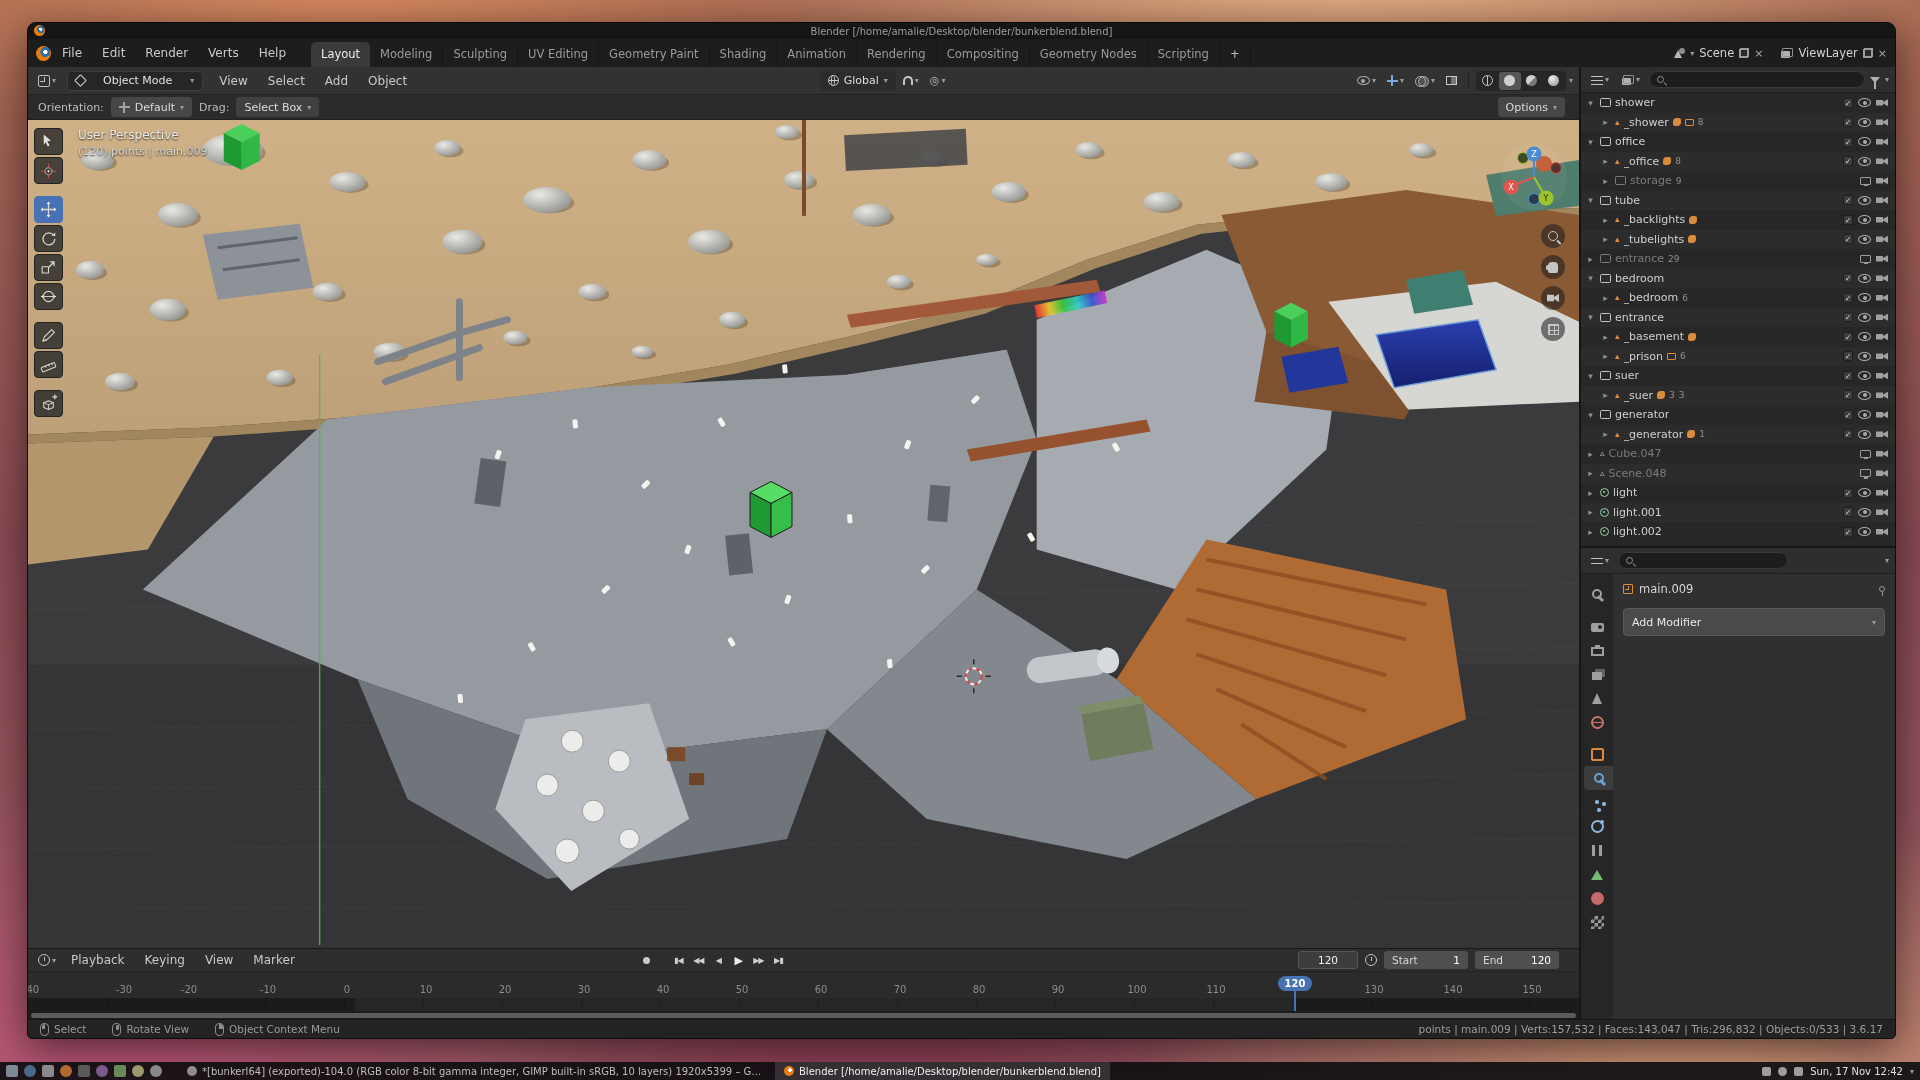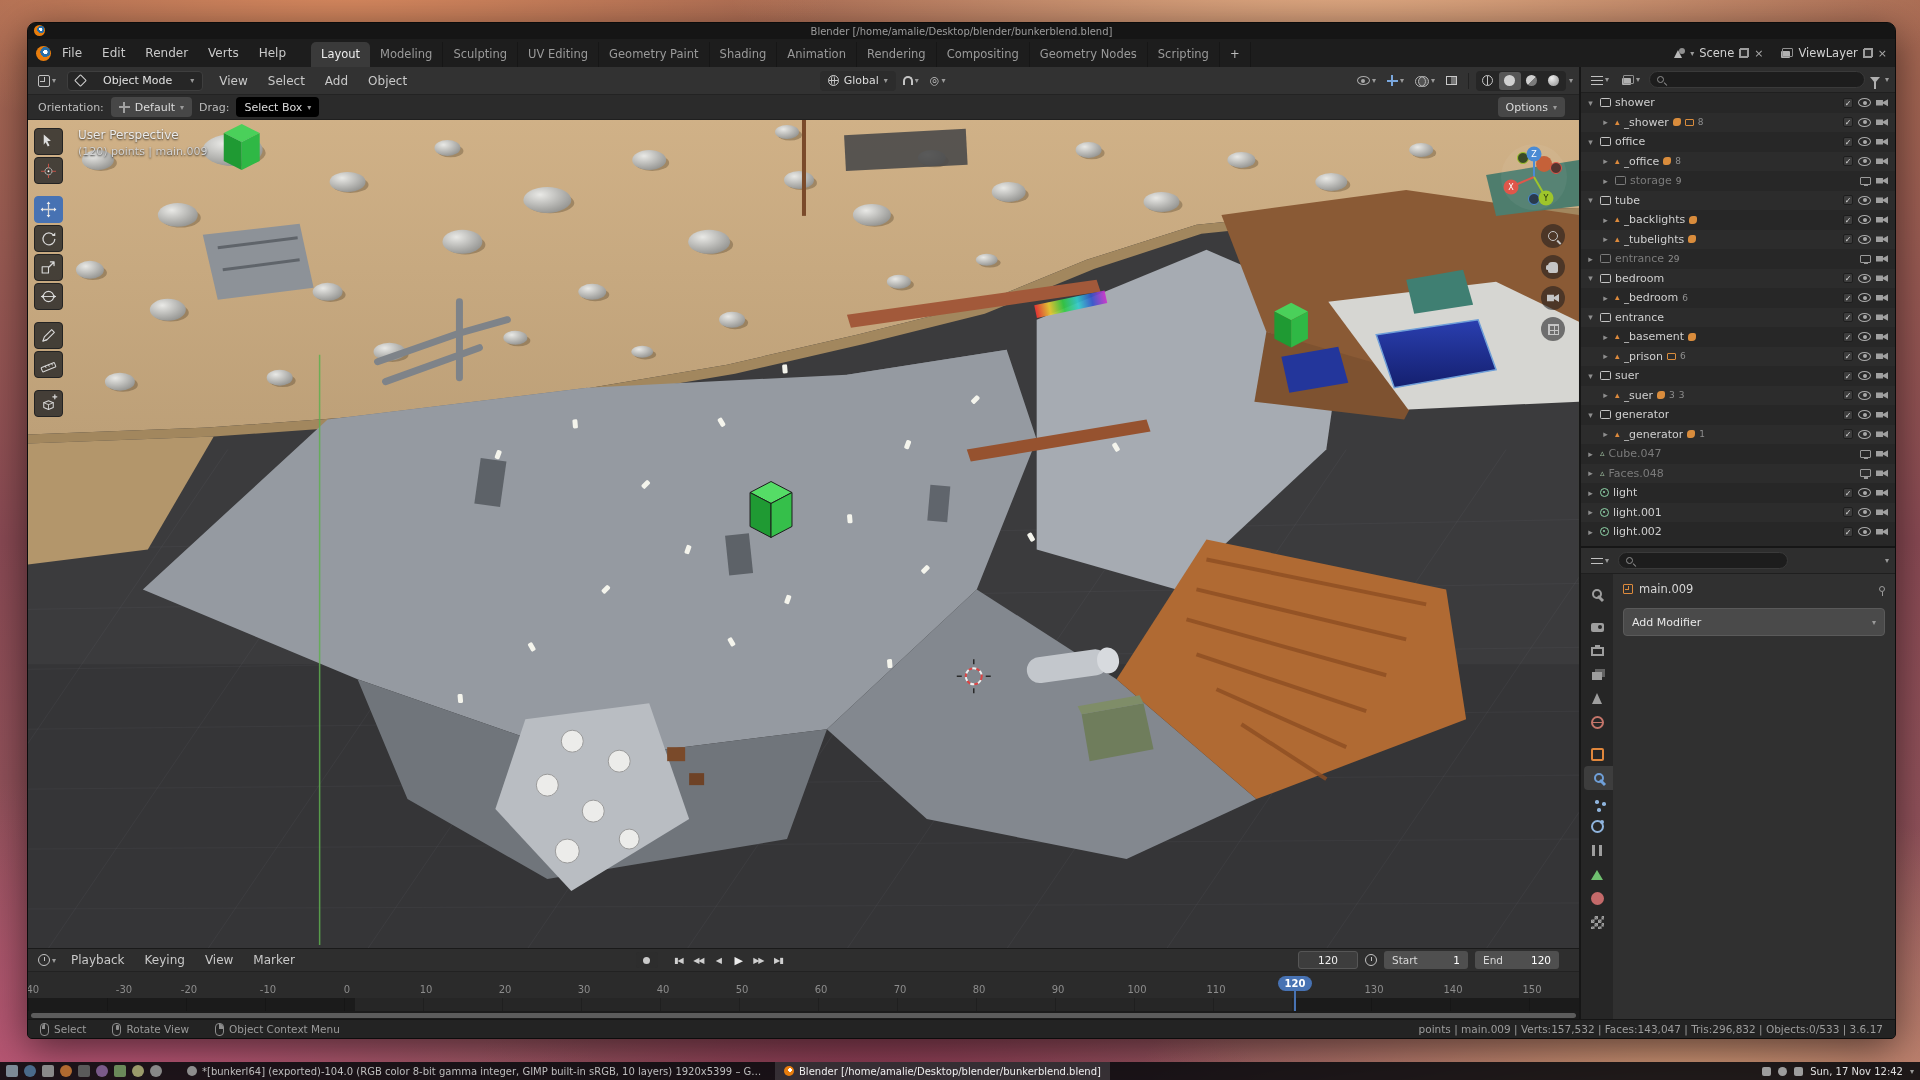--- a/index.html
+++ b/index.html
@@ -321,21 +321,21 @@
         </div>
 
         <div class="vp-h2">
           <span>Orientation:</span>
           <span class="pill" style="background:#474747;">
               <span class="ic-plus" style="filter:grayscale(1);"></span>
               <span>Default</span>
               <span class="caret">▾</span>
             </span>
           <span>Drag:</span>
-          <span class="pill" style="background:#000000;">
+          <span class="pill" style="background:#404040;">
               <span>Select Box</span>
               <span class="caret">▾</span>
             </span>
           <span style="margin-left:auto;"></span>
           <span class="pill" style="background:#474747;margin-right:4px;">
               <span>Options</span>
               <span class="caret">▾</span>
             </span>
         </div>
 
@@ -940,21 +940,21 @@
                 <span class="ic-mesh-excl">▵</span>
                 <span class="ol-name">Cube.047</span>
                 <span class="ol-right">
                   <span class="icon-monitor"></span>
                   <span class="icon-cam"></span>
                 </span>
               </div>
               <div class="ol-row alt grayed" style="padding-left: 4px;">
                 <span class="ol-arrow">▸</span>
                 <span class="ic-mesh-excl">▵</span>
-                <span class="ol-name">Faces.048</span>
+                <span class="ol-name">Scene.048</span>
                 <span class="ol-right">
                   <span class="icon-monitor"></span>
                   <span class="icon-cam"></span>
                 </span>
               </div>
               <div class="ol-row" style="padding-left: 4px;">
                 <span class="ol-arrow">▸</span>
                 <span class="ic-light"></span>
                 <span class="ol-name">light</span>
                 <span class="ol-right">

